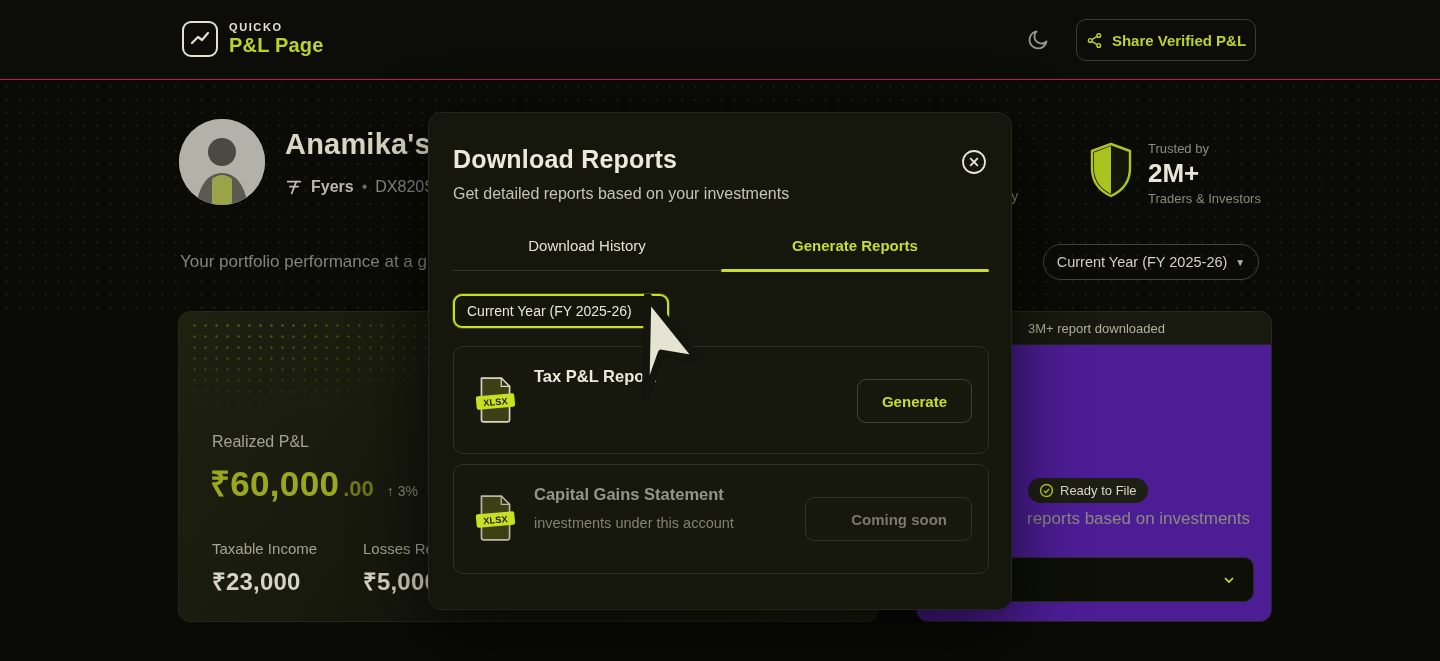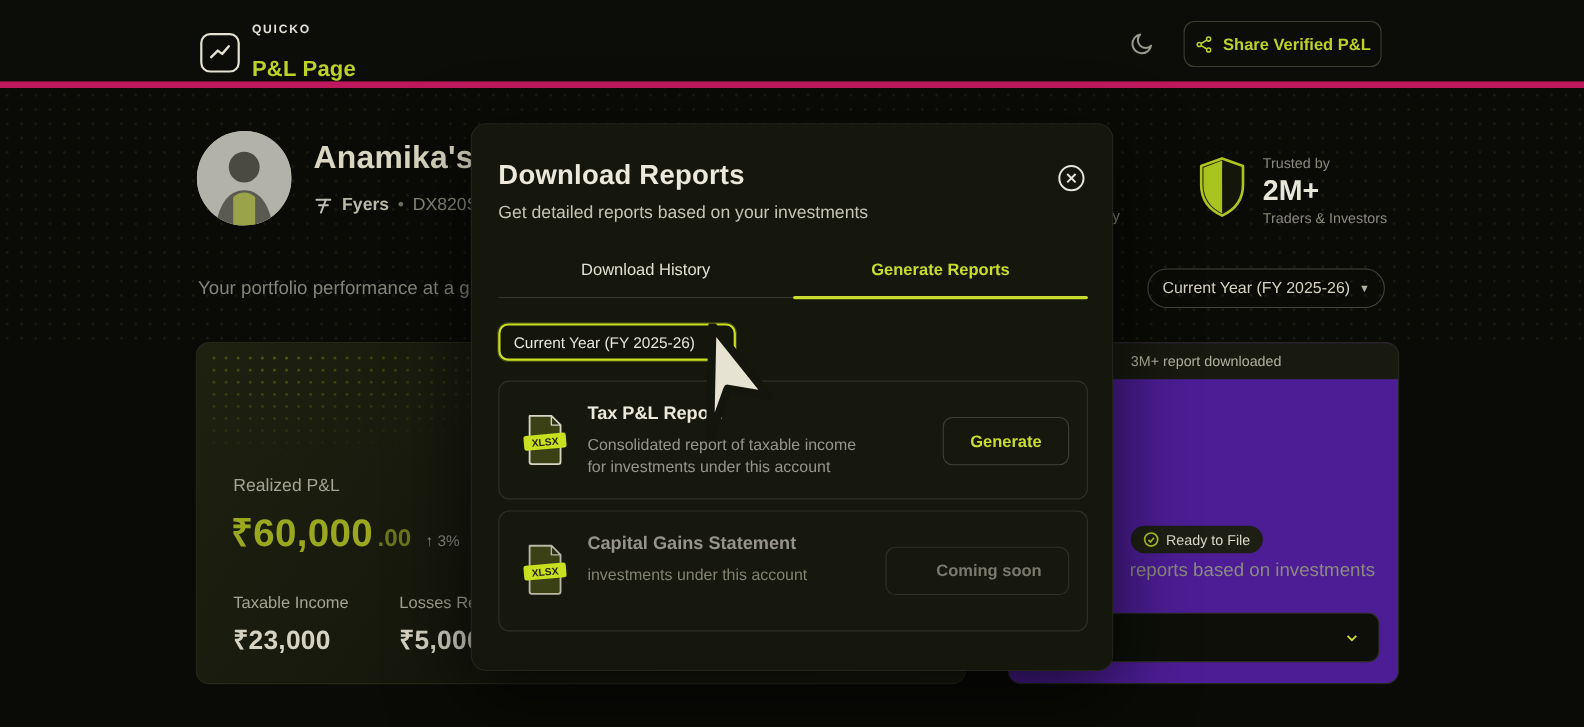--- a/index.html
+++ b/index.html
@@ -1,25 +1,25 @@
 <!DOCTYPE html>
 <html><head>
 <meta charset="utf-8">
 <style>
   * { margin:0; padding:0; box-sizing:border-box; }
   html,body { background:#050603; }
   body { font-family:"Liberation Sans", sans-serif; }
   .stage { position:relative; width:1440px; height:661px; background:#0a0b06; overflow:hidden; }
 
   
-  .header { position:absolute; left:0; top:0; width:1440px; height:80px; background:#0c0d08; border-bottom:6px solid #be185d; z-index:5; }
+  .header { position:absolute; left:0; top:0; width:1440px; height:80px; background:#0c0d08; border-bottom:1px solid #be185d; z-index:5; }
   .brand { position:absolute; left:182px; top:21px; display:flex; align-items:center; gap:11px; }
   .brand-icon { width:36px; height:36px; border:2.4px solid #e4e1d2; border-radius:9px; display:flex; align-items:center; justify-content:center; }
   .brand-text .t1 { font-size:11px; letter-spacing:1.6px; font-weight:700; color:#e4e1d2; }
-  .brand-text .t2 { font-size:20px; font-weight:700; color:#bdd229; letter-spacing:.2px; margin-top:19px; }
+  .brand-text .t2 { font-size:20px; font-weight:700; color:#bdd229; letter-spacing:.2px; margin-top:1px; }
   .moon-btn { position:absolute; left:1026px; top:28px; width:24px; height:24px; cursor:pointer; }
   .share-btn { position:absolute; left:1076px; top:19px; width:180px; height:42px; border:1px solid #3a3d2e; border-radius:10px; display:flex; align-items:center; justify-content:center; gap:9px; color:#bdd229; font-size:15px; font-weight:600; cursor:pointer; background:transparent; }
 
   
   .dots { position:absolute; left:0; top:80px; width:1440px; height:235px;
     background-image:radial-gradient(rgba(190,200,150,.09) 1.1px, transparent 1.3px);
     background-size:13px 13px; pointer-events:none; }
   .avatar { position:absolute; left:179px; top:119px; width:86px; height:86px; border-radius:50%; background:#b2b2a8; overflow:hidden; }
   .hero-name { position:absolute; left:285px; top:128px; font-size:29px; font-weight:600; color:#d9d6c1; letter-spacing:.2px; }
   .hero-broker { position:absolute; left:285px; top:178px; display:flex; align-items:center; gap:8px; font-size:16px; color:#aeac9d; }
@@ -230,24 +230,20 @@
         <svg width="42" height="50" viewBox="0 0 40 48">
           <path d="M7 3 h19 l8 8 v32 a2 2 0 0 1 -2 2 H9 a2 2 0 0 1 -2 -2 Z" fill="#3c4115" stroke="#d8d5c5" stroke-width="1.6" stroke-linejoin="round"></path>
           <path d="M26 3 l8 8 h-8 z" fill="#2b2f10" stroke="#d8d5c5" stroke-width="1.2" stroke-linejoin="round"></path>
           <g transform="rotate(-5 20 26)">
             <rect x="2" y="19" width="37" height="13" rx="2" fill="#c9e021"></rect>
             <text x="20.5" y="29" text-anchor="middle" font-size="9" font-weight="bold" fill="#23260e">XLSX</text>
           </g>
         </svg>
       </div>
       <div class="ri-title">Tax P&amp;L Report</div>
-      <div class="ri-desc">
-        <div>Consolidated report of taxable income</div>
-        <div>for investments under this account</div>
-      </div>
       <button class="ri-btn">Generate</button>
     </div>
 
     <div class="report-item two">
       <div class="ri-icon">
         <svg width="42" height="50" viewBox="0 0 40 48">
           <path d="M7 3 h19 l8 8 v32 a2 2 0 0 1 -2 2 H9 a2 2 0 0 1 -2 -2 Z" fill="#3c4115" stroke="#b9b7a8" stroke-width="1.6" stroke-linejoin="round"></path>
           <path d="M26 3 l8 8 h-8 z" fill="#2b2f10" stroke="#b9b7a8" stroke-width="1.2" stroke-linejoin="round"></path>
           <g transform="rotate(-5 20 26)">
             <rect x="2" y="19" width="37" height="13" rx="2" fill="#c9e021"></rect>

